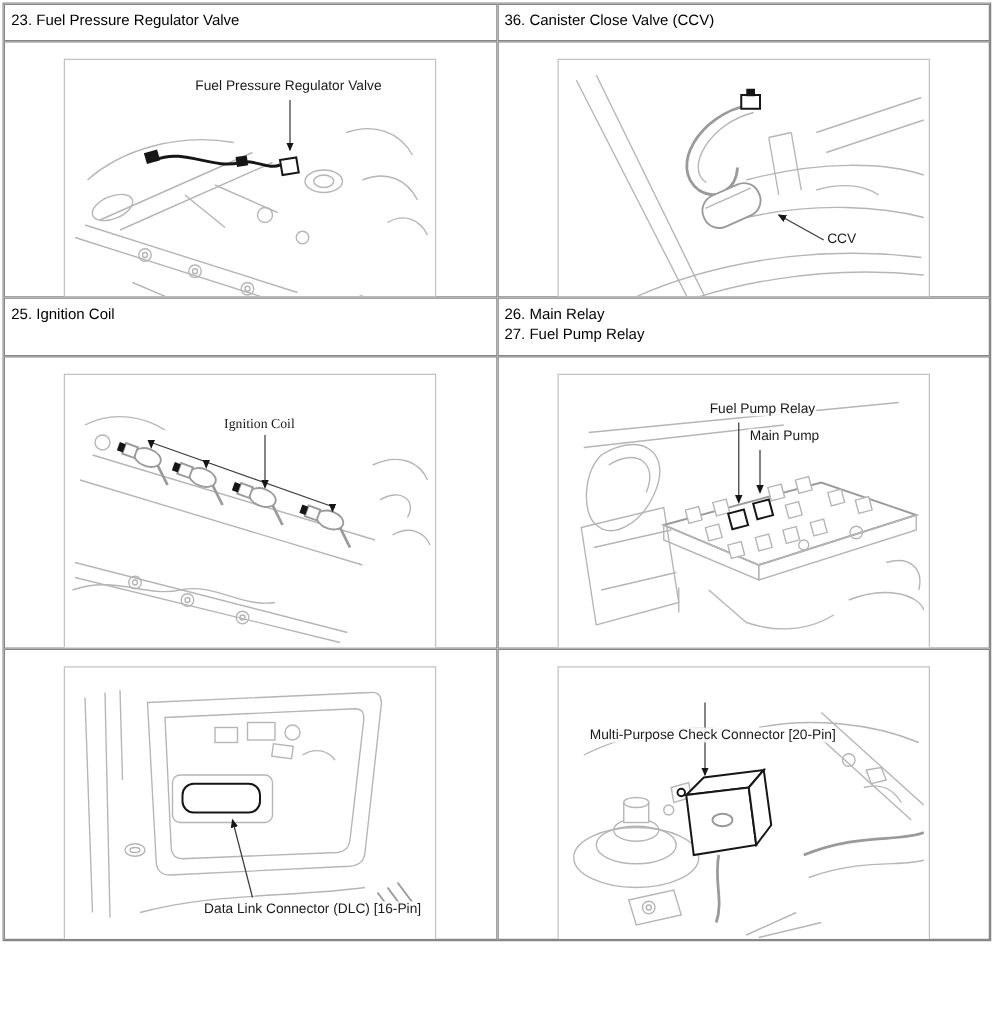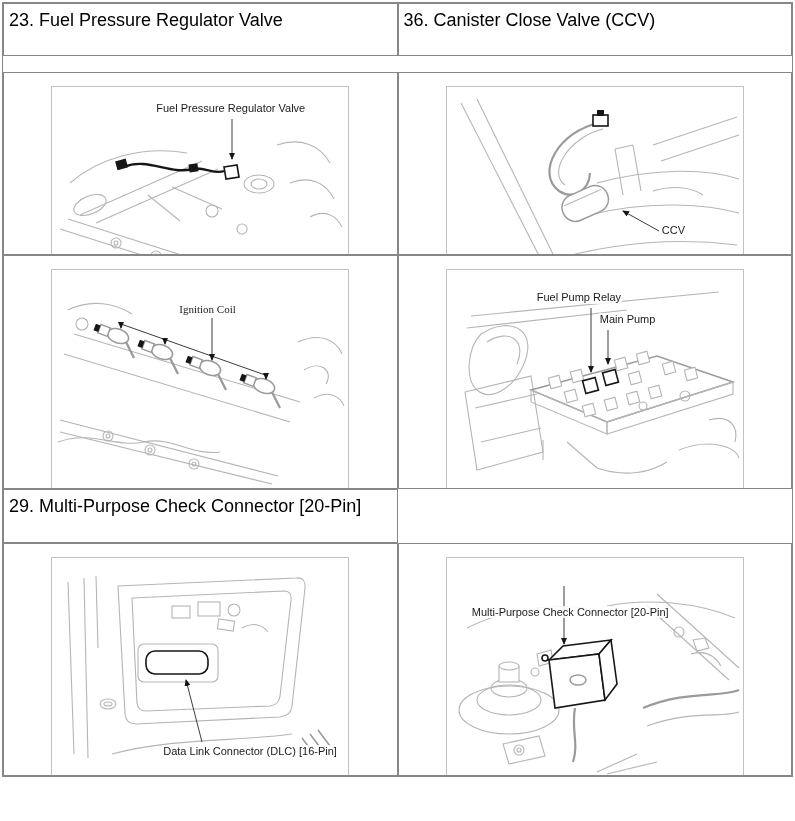--- a/index.html
+++ b/index.html
@@ -1,21 +1,21 @@
 <!DOCTYPE html>
 <html><head>
 <meta charset="utf-8">
 <style>
   html,body{margin:0;padding:0;background:#fff;}
   body{width:795px;height:821px;position:relative;font-family:"Liberation Sans",sans-serif;color:#000;}
   .doc{position:absolute;left:2px;top:2px;width:789px;border:1px solid #878787;background:#fff;}
   .row{display:flex;}
   .cell{box-sizing:border-box;width:50%;border:1px solid #878787;background:#fff;}
-  .hcell{font-size:18px;line-height:1.35;padding:4px 5px 23px 5px;}
-  .irow1{height:183px;margin-top:16px;} .irow2{height:234px;} .irow3{height:233px;}
+  .hcell{font-size:12px;line-height:1.35;padding:4px 5px 8px 5px;}
+  .irow1{height:205px;} .irow2{height:234px;} .irow3{height:233px;}
   .icell{overflow:hidden;}
   .figbox{position:relative;width:296px;height:218px;margin:13px auto 0;border:1px solid #c2c2c2;background:#fff;}
   .figbox svg{position:absolute;left:0;top:0;width:296px;height:218px;}
   .callout{position:absolute;font-size:11px;line-height:1.15;white-space:nowrap;color:#1a1a1a;background:rgba(255,255,255,.85);padding:0 1px;}
   
   .l{stroke:#b5b5b5;stroke-width:1.1;fill:none;}
   .m{stroke:#9a9a9a;stroke-width:1.5;fill:none;}
   .m2{stroke:#9a9a9a;stroke-width:2.2;fill:none;}
   .d{stroke:#161616;stroke-width:1.6;fill:none;}
   .d2{stroke:#161616;stroke-width:2.4;fill:none;}
@@ -98,20 +98,27 @@
             </g>
           </g>
           <line class="ld" x1="212" y1="144" x2="176" y2="124" marker-end="url(#ah2)"></line>
         </svg>
         <div class="callout" style="left:214px;top:137px;">CCV</div>
       </div>
     </div>
   </div>
 
   <div class="row">
+    <div class="cell hcell">
+      <span>25. Ignition Coil</span>
+    </div>
+    <div class="cell hcell">
+      <div>26. Main Relay</div>
+      <div>27. Fuel Pump Relay</div>
+    </div>
   </div>
 
   <div class="row irow2">
     <div class="cell icell">
       <div class="figbox">
         <svg viewBox="0 0 296 218">
           <defs>
               <marker id="ah3" orient="auto" markerWidth="9" markerHeight="8" refX="6" refY="3">
                 <path d="M0,0 L7,3 L0,6 Z" fill="#161616"></path>
               </marker>
@@ -200,30 +207,27 @@
             <rect class="d wf" x="137" y="109" width="13" height="13" transform="rotate(-15 143.5 115.5)"></rect>
             <rect class="d wf" x="157" y="101" width="13" height="13" transform="rotate(-15 163.5 107.5)"></rect>
             <circle class="l" cx="238" cy="126" r="5"></circle>
               <circle class="l" cx="196" cy="136" r="4"></circle>
           </g>
           <path class="l" d="M262,150 C282,144 292,156 288,172 M232,180 C262,168 288,176 292,188"></path>
           <path class="l" d="M120,172 L150,198 M96,170 L96,190 M150,198 C180,208 204,202 220,192"></path>
           <line class="ld" x1="144" y1="38" x2="144" y2="102" marker-end="url(#ah4)"></line>
           <line class="ld" x1="161" y1="60" x2="161" y2="94" marker-end="url(#ah4)"></line>
         </svg>
-        <div class="callout" style="left:89px;top:21px;">Fuel Pump Relay</div>
+        <div class="callout" style="left:120px;top:21px;">Fuel Pump Relay</div>
         <div class="callout" style="left:152px;top:43px;">Main Pump</div>
       </div>
     </div>
   </div>
 
   <div class="row">
-    <div class="cell hcell">
-      <span>29. Multi-Purpose Check Connector [20-Pin]</span>
-    </div>
   </div>
 
   <div class="row irow3">
     <div class="cell icell">
       <div class="figbox">
         <svg viewBox="0 0 296 218">
           <defs>
               <marker id="ah5" orient="auto" markerWidth="9" markerHeight="8" refX="6" refY="3">
                 <path d="M0,0 L7,3 L0,6 Z" fill="#161616"></path>
               </marker>

